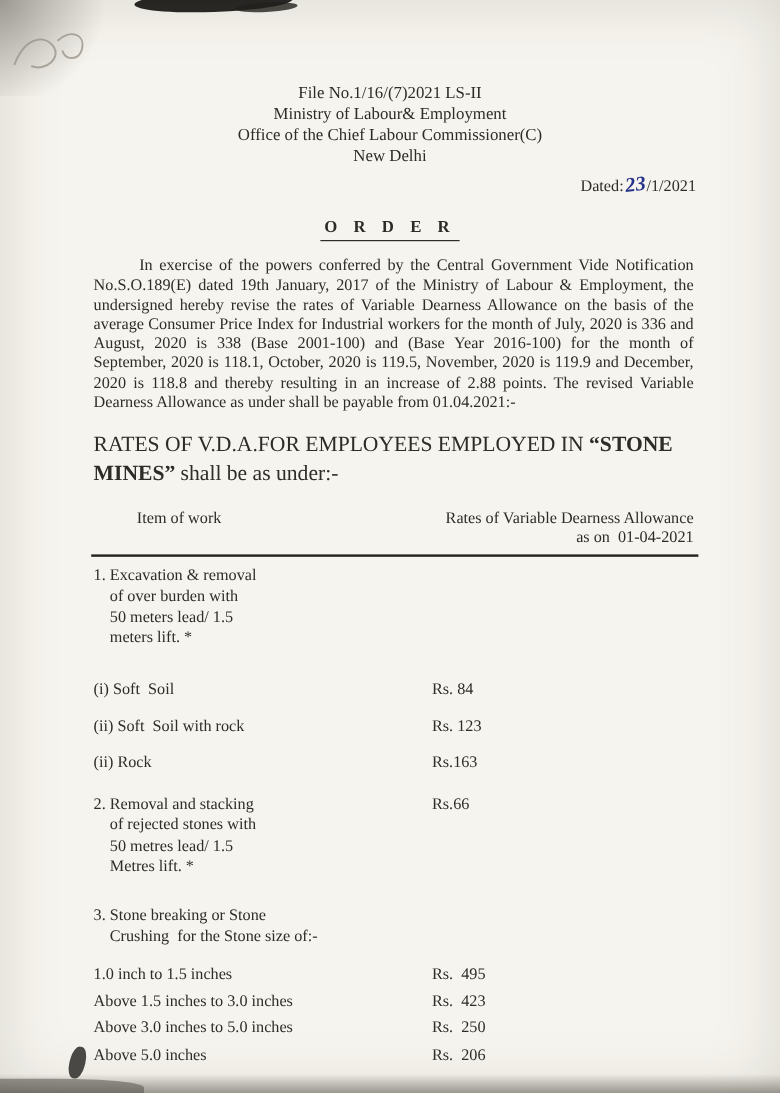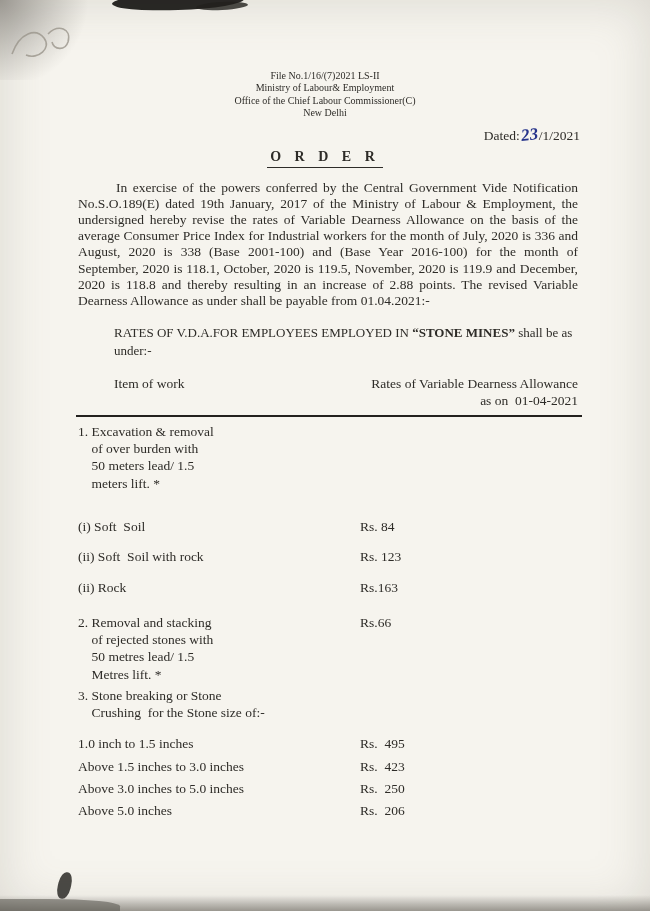--- a/index.html
+++ b/index.html
@@ -37,63 +37,63 @@
     position:absolute;left:0;bottom:0;width:100%;height:16px;
     background:linear-gradient(to bottom, rgba(0,0,0,0), rgba(88,84,77,.55));
   }
   .bottom-corner{
     position:absolute;left:0;bottom:0;width:120px;height:12px;
     background:#56534d;opacity:.55;border-radius:0 60% 0 0;
   }
   
   .letterhead{
     margin-top:70px;text-align:center;
-    font-size:10px;line-height:1.24;
+    font-size:14px;line-height:1.24;
   }
   .date-line{
     margin:8px 70px 0 0;text-align:right;font-size:13.5px;
   }
   .handwritten{
     display:inline-block;color:#27348b;font-style:italic;
     font-size:17px;font-weight:bold;transform:rotate(-7deg);
     margin:0 1px;line-height:0.8;
   }
-  .order-wrap{text-align:center;margin-top:3px;}
+  .order-wrap{text-align:center;margin-top:17px;}
   .order-title{
     display:inline-block;font-weight:bold;font-size:14px;
     letter-spacing:5px;border-bottom:1.6px solid #2e2c28;
     padding:0 3px 2px 3px;
   }
   
   .body-para{
     margin:12px 72px 0 78px;text-align:justify;text-indent:38px;
     font-size:13.5px;line-height:1.2;
   }
   .rates-line{
-    margin:15px 72px 0 114px;font-size:13px;line-height:1.35;
+    margin:15px 72px 0 78px;font-size:18px;line-height:1.35;
   }
   
   .thead{
     display:flex;margin:17px 72px 0 78px;font-size:13.5px;
   }
   .th-item{width:245px;padding-left:36px;}
   .th-rate{flex:1;text-align:right;line-height:1.25;}
   .pre{white-space:pre;}
   .rule{
     margin:5px 68px 0 76px;border-bottom:2px solid #23211e;
   }
   .tbody{margin:0 60px 0 78px;}
   .trow{
     display:flex;align-items:flex-start;
     font-size:13.5px;line-height:1.28;
   }
   .cell-item{width:282px;white-space:pre-wrap;}
   .cell-rate{white-space:pre;}
   .mt6{margin-top:6px}.mt26{margin-top:26px}.mt13{margin-top:13px}
-  .mt18{margin-top:18px}.mt12{margin-top:4px}.mt14{margin-top:14px}
+  .mt18{margin-top:18px}.mt12{margin-top:24px}.mt14{margin-top:14px}
   .mt5{margin-top:5px}
   strong{font-weight:bold;}
   p{margin-block-start:0;margin-block-end:0;}
 </style>
 </head>
 <body>
 
 <div class="page">
 
   <div class="corner-shade"></div>

